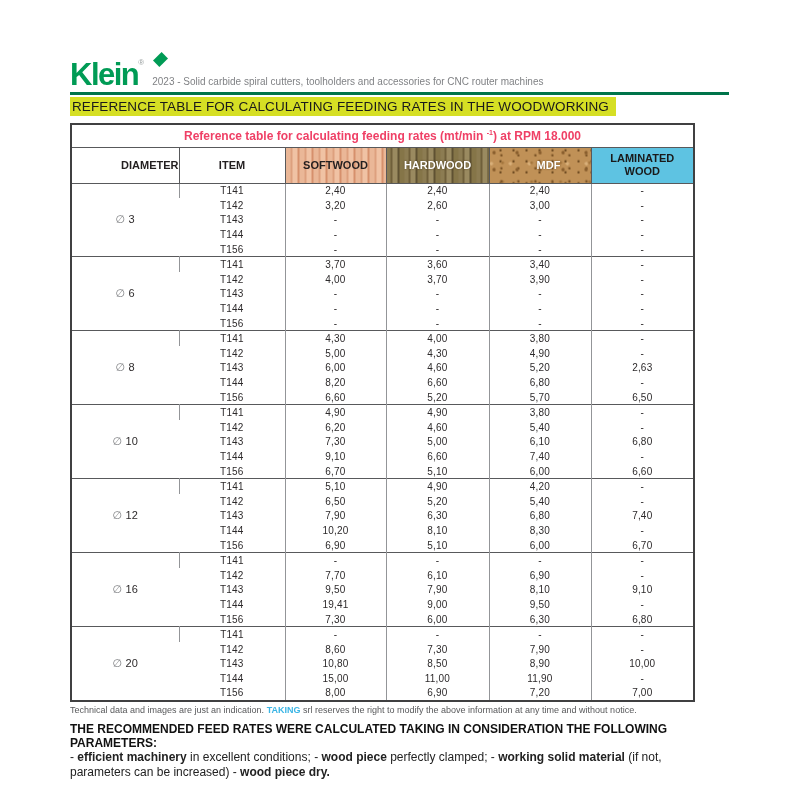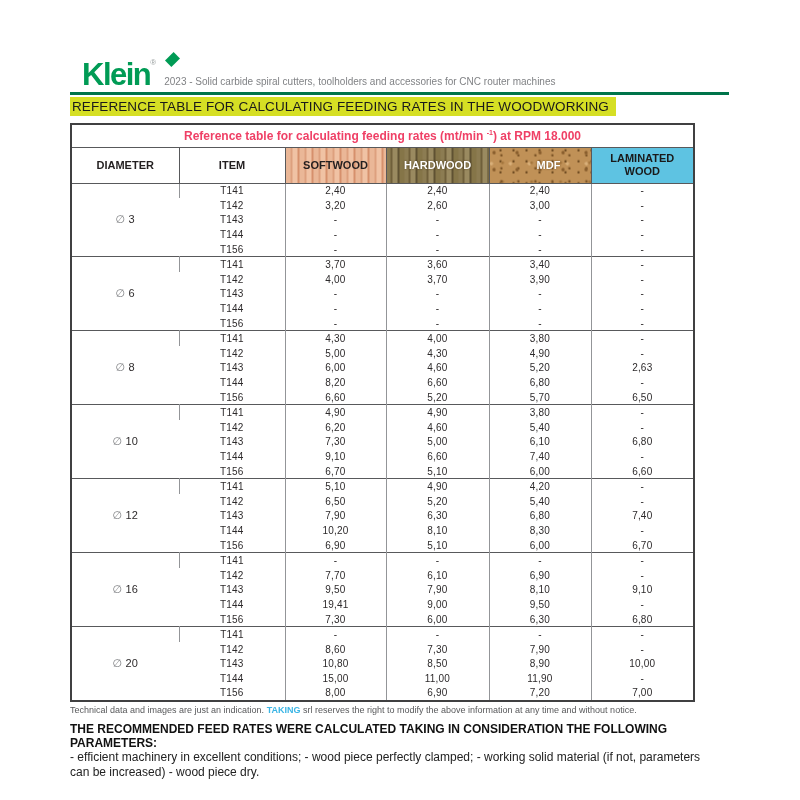--- a/index.html
+++ b/index.html
@@ -8,21 +8,21 @@
     width: 800px; height: 800px;
     font-family: "Liberation Sans", sans-serif;
     color: #231f20;
     position: relative;
     overflow: hidden;
   }
   .content { position: absolute; left: 70px; top: 56px; width: 662px; }
 
   
   .logo-row { display: flex; align-items: flex-end; gap: 8px; height: 34px; }
-  .brand { position: relative; line-height: 1; white-space: nowrap; margin-left: 12px; }
+  .brand { position: relative; line-height: 1; white-space: nowrap; }
   .brand-text {
     font-size: 31px; font-weight: 800; letter-spacing: -1.5px;
     color: #009b55;
   }
   .brand-diamond {
     position: absolute; left: 86px; top: -4px;
     width: 9px; height: 9px; background: #009b55;
     transform: rotate(45deg) scaleY(1.35);
   }
   .brand-reg { font-size: 8px; color: #9aa0a0; vertical-align: top; font-weight: 400; }
@@ -48,21 +48,21 @@
     height: 23px; font-size: 12px; font-weight: 700;
     color: #ef4066; background: #ffffff;
     border-bottom: 1px solid #58595b;
   }
   .title-row sup { font-size: 7px; }
   tr.cols th {
     height: 36px; font-size: 11px; font-weight: 700;
     border-bottom: 1.5px solid #58595b; border-left: 1px solid #58595b;
     line-height: 1.15;
   }
-  tr.cols th:first-child { border-left: none; }
+  tr.cols th:first-child { border-left: none; text-align: right; }
   .tex-softwood {
     background: repeating-linear-gradient(90deg,
       #eab797 0px 5px, #dda07e 5px 7px, #f0c2a4 7px 12px, #d6906c 12px 14px);
     color: #231f20;
   }
   .tex-hardwood {
     background: repeating-linear-gradient(90deg,
       #8c7c52 0 4px, #6f5f3a 4px 6px, #9a8a60 6px 11px, #5f5132 11px 13px, #857548 13px 18px);
     color: #ffffff; text-shadow: 0 0 2px rgba(60,45,10,.8);
   }
@@ -85,21 +85,21 @@
   }
   tbody.group td:first-child { border-left: none; }
   td.dia-cell { font-size: 11px; color: #231f20; }
   .dia-sym { color: #808285; font-size: 11px; }
 
   
   .footnote { margin-top: 3px; font-size: 9px; color: #58595b; }
   .footnote .brand-cyan { color: #3ab5e5; font-weight: 700; }
   .params-title { margin-top: 7px; font-size: 12px; font-weight: 700; color: #111; }
   .params-body { font-size: 12px; color: #222; width: 648px; line-height: 1.22; }
-  .params-body .b { font-weight: 400; text-align: center; }
+  .params-body .b { font-weight: 700; text-align: center; }
 </style>
 </head>
 <body>
 
 <div class="content">
 
   <div class="logo-row">
     <div class="brand">
       <span class="brand-text">Klein</span><span class="brand-reg">®</span>
       <span class="brand-diamond"></span>

